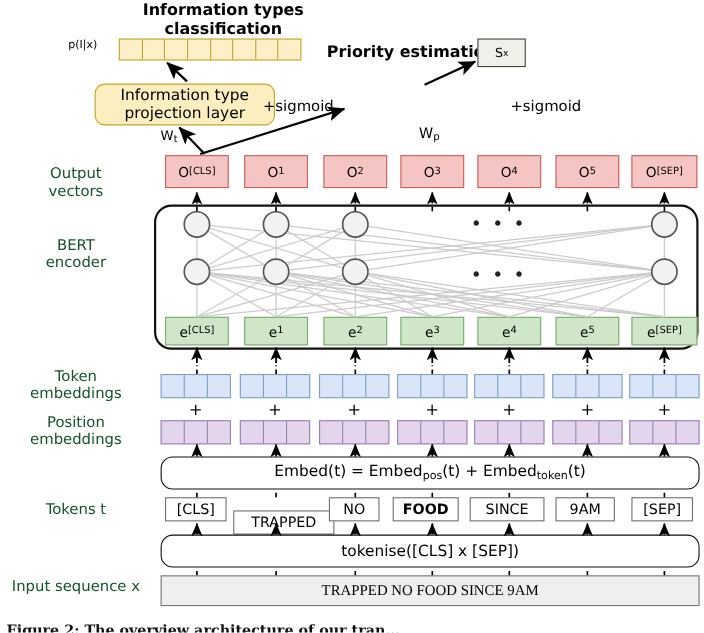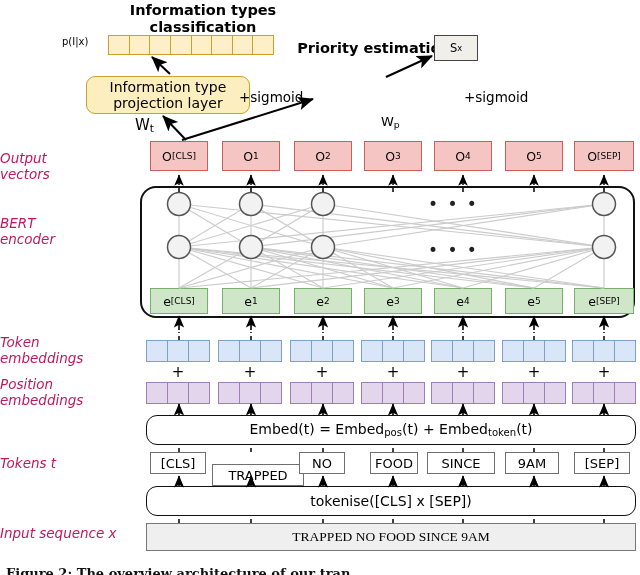--- a/index.html
+++ b/index.html
@@ -6,22 +6,22 @@
   body{
     width:640px;height:575px;position:relative;overflow:hidden;
     font-family:"DejaVu Sans","Liberation Sans",sans-serif;
     color:#000;
   }
   #stage{position:absolute;left:0;top:0;width:640px;height:575px;}
   .abs{position:absolute;box-sizing:border-box;}
 
   
   .rowlabel{
-    position:absolute;text-align:left;font-size:13.5px;line-height:16px;
-    color:#be185d;white-space:pre-line;font-style:italic;
+    position:absolute;text-align:center;font-size:13.5px;line-height:16px;
+    color:#14532d;white-space:pre-line;
   }
   .headline{
     position:absolute;font-weight:bold;font-size:14.5px;line-height:17px;
     text-align:center;color:#000;
   }
   .plain{position:absolute;font-size:13px;color:#000;white-space:nowrap;}
   .sub{font-size:0.72em;vertical-align:-0.22em;}
 
   
   .vecbox{
@@ -111,21 +111,21 @@
 
   <div class="sxbox" style="left:434px;top:35px;width:42px;height:24px;">
     <span>S</span>
       <span class="sub">x</span>
   </div>
 
   <div class="projbox projyellow" style="left:86px;top:76px;width:164px;height:38px;">
     <span style="white-space:pre-line;">Information type
 projection layer</span>
   </div>
-  <div class="plain" style="left:135px;top:116px;font-size:15px;text-align:center;">
+  <div class="plain" style="left:146px;top:116px;font-size:12px;text-align:center;">
     <span>W</span><span class="sub">t</span>
   </div>
   <div class="plain" style="left:239px;top:89px;font-size:13.5px;">+sigmoid</div>
 
   <div class="plain" style="left:381px;top:114px;font-size:13px;">
     <span>W</span><span class="sub">p</span>
   </div>
   <div class="plain" style="left:464px;top:89px;font-size:13.5px;">+sigmoid</div>
 
   <div class="rowlabel" style="left:0;top:150px;width:138px;">Output
@@ -285,21 +285,21 @@
 
   <div class="abs roundbox" style="left:146px;top:415px;width:490px;">
     <span>
       <span>Embed(t)  =  Embed</span><span class="sub">pos</span><span>(t)  +  Embed</span><span class="sub">token</span><span>(t)</span>
     </span>
   </div>
 
   <div class="vecbox tokbox" style="left:150px;top:452px;width:56px;">[CLS]</div>
   <div class="vecbox tokbox" style="left:212px;top:452px;width:92px;margin-top:12px;">TRAPPED</div>
   <div class="vecbox tokbox" style="left:299px;top:452px;width:46px;">NO</div>
-  <div class="vecbox tokbox" style="left:370px;top:452px;width:48px;">FOOD</div>
+  <div class="vecbox tokbox" style="left:357px;top:452px;width:60px;font-weight:bold;">FOOD</div>
   <div class="vecbox tokbox" style="left:427px;top:452px;width:68px;">SINCE</div>
   <div class="vecbox tokbox" style="left:505px;top:452px;width:54px;">9AM</div>
   <div class="vecbox tokbox" style="left:574px;top:452px;width:56px;">[SEP]</div>
 
   <div class="abs roundbox" style="left:146px;top:486px;width:490px;height:30px;">
     <span>tokenise([CLS] x [SEP])</span>
   </div>
 
   <div class="abs greybar" style="left:146px;top:523px;width:490px;font-family:Liberation Serif, serif;">
     <span>TRAPPED NO FOOD SINCE 9AM</span>

